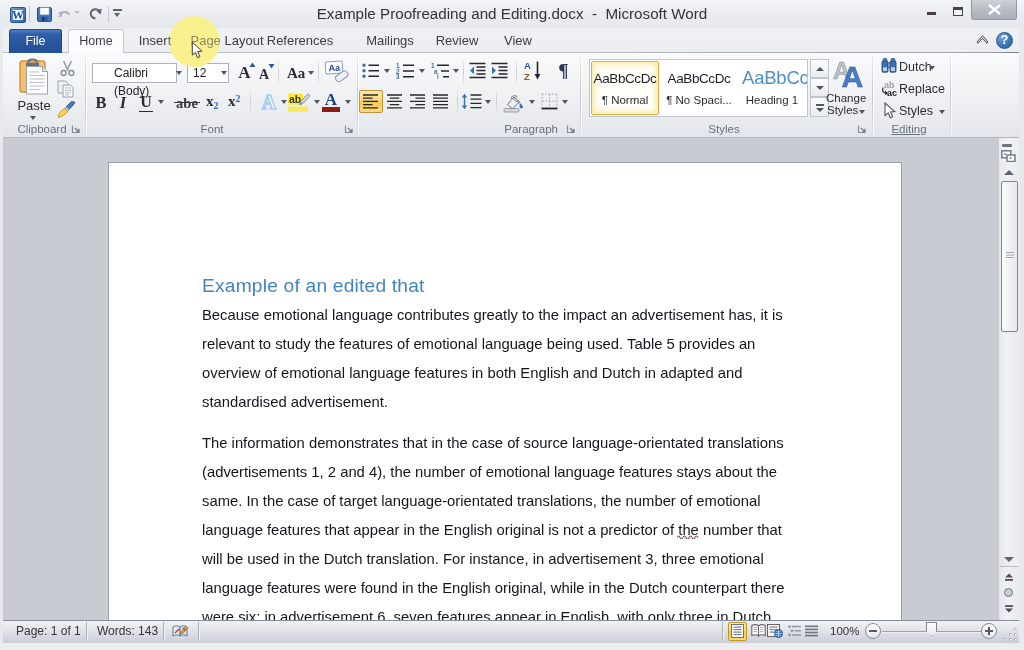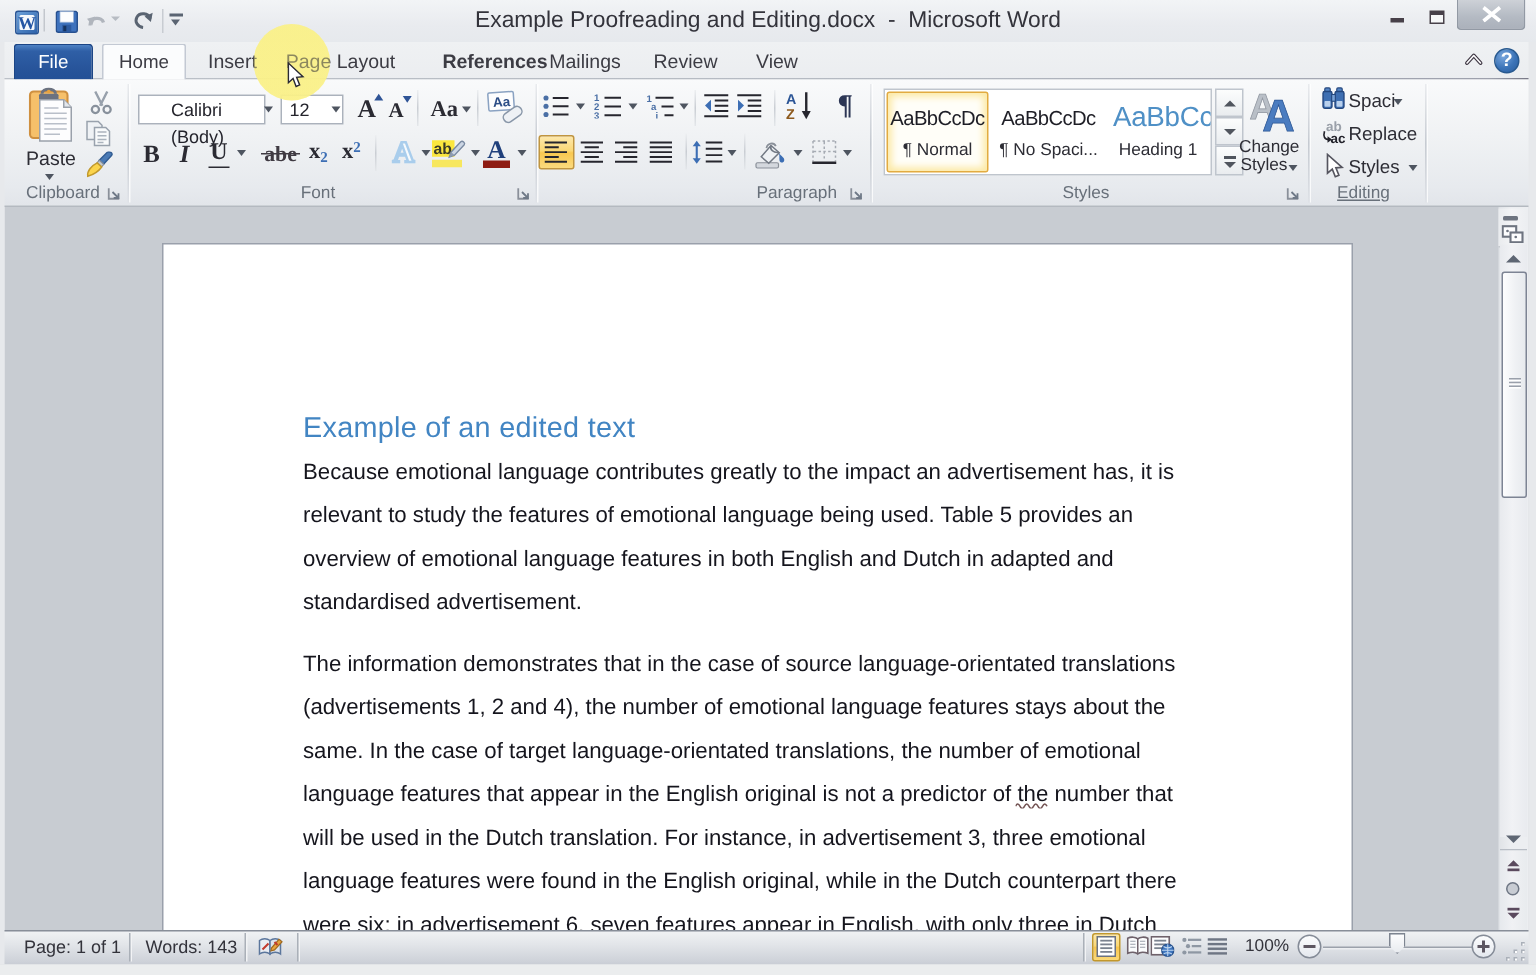--- a/index.html
+++ b/index.html
@@ -108,21 +108,21 @@
     </svg>
   </div>
 </div>
 
 <div class="abs" id="tabrow"></div>
 <div class="abs" id="ribbonline"></div>
 <div id="filetab">File</div>
 <div id="hometab">Home</div>
 <div class="tab" style="left:133px;width:44px;">Insert</div>
 <div class="tab" style="left:186px;width:82px;">Page Layout</div>
-<div class="tab" style="left:293px;width:74px;font-weight:bold;">References</div>
+<div class="tab" style="left:263px;width:74px;">References</div>
 <div class="tab" style="left:360px;width:60px;">Mailings</div>
 <div class="tab" style="left:430px;width:54px;">Review</div>
 <div class="tab" style="left:497px;width:42px;">View</div>
 <div id="tabrowright">
   <svg class="abs" style="left:976px;top:34px;" width="13" height="10" viewBox="0 0 13 10">
     <path d="M2 8 L6.5 3 L11 8" fill="none" stroke="#3f3744" stroke-width="2.6" stroke-linecap="round" stroke-linejoin="round"></path>
     <path d="M2 8 L6.5 3 L11 8" fill="none" stroke="#fbfbfc" stroke-width="1.1" stroke-linecap="round" stroke-linejoin="round"></path>
   </svg>
   <div class="abs" style="left:996px;top:32px;width:17px;height:17px;border-radius:50%;background:radial-gradient(circle at 35% 30%,#7aa7dd,#3c74b8 55%,#2b5e9e);border:1px solid #28598f;"></div>
   <div class="abs" style="left:996px;top:31px;width:17px;height:18px;color:#fff;font-size:13px;font-weight:bold;text-align:center;line-height:18px;">?</div>
@@ -369,21 +369,21 @@
 
   <svg class="abs" style="left:881px;top:58px;" width="16" height="15" viewBox="0 0 16 15">
     <rect x="2.2" y="0.6" width="3.6" height="3" rx="0.8" fill="#5585c5" stroke="#24477e" stroke-width="0.8"></rect>
     <rect x="10.2" y="0.6" width="3.6" height="3" rx="0.8" fill="#5585c5" stroke="#24477e" stroke-width="0.8"></rect>
     <rect x="1" y="3" width="6" height="11.2" rx="1.2" fill="#3e6fb2" stroke="#24477e" stroke-width="0.9"></rect>
     <rect x="9" y="3" width="6" height="11.2" rx="1.2" fill="#3e6fb2" stroke="#24477e" stroke-width="0.9"></rect>
     <rect x="6.8" y="5" width="2.4" height="4.5" fill="#7ba3d6" stroke="#24477e" stroke-width="0.7"></rect>
     <rect x="2" y="9.3" width="4" height="3.8" rx="0.6" fill="#b9d0ec"></rect>
     <rect x="10" y="9.3" width="4" height="3.8" rx="0.6" fill="#b9d0ec"></rect>
   </svg>
-  <div class="abs" style="left:899px;top:60px;font-size:12.5px;color:#2d2d35;">Spaci</div>
+  <div class="abs" style="left:899px;top:60px;font-size:12.5px;color:#2d2d35;">Dutch</div>
   <div class="downarr" style="left:929px;top:66px;"></div>
 
   <svg class="abs" style="left:881px;top:80px;" width="19" height="16" viewBox="0 0 19 16">
     <text x="3" y="7.5" font-family="Liberation Sans" font-size="9" font-weight="bold" fill="#9aa0a9">ab</text>
     <text x="6" y="15.5" font-family="Liberation Sans" font-size="9" font-weight="bold" fill="#23232b">ac</text>
     <path d="M2 7.5 C1 11, 2 13, 5 13" fill="none" stroke="#23232b" stroke-width="1.1"></path>
     <path d="M4 10.8 L7 13 L4 15.2 Z" fill="#23232b"></path>
   </svg>
   <div class="abs" style="left:899px;top:82px;font-size:12.5px;color:#2d2d35;">Replace</div>
 
@@ -391,21 +391,21 @@
     <path d="M2 1 L2 13.5 L5.2 10.8 L7.2 15.8 L9.6 14.8 L7.6 9.9 L11.7 9.6 Z" fill="#fff" stroke="#55555f" stroke-width="1.1"></path>
   </svg>
   <div class="abs" style="left:899px;top:104px;font-size:12.5px;color:#2d2d35;">Styles</div>
   <div class="downarr" style="left:939px;top:110px;"></div>
   <div class="glabel" style="left:869px;width:80px;text-decoration:underline;">Editing</div>
   <div class="gdiv" style="left:950px;"></div>
 </div>
 
 <div class="abs" id="docarea">
   <div id="page"></div>
-  <div id="heading">Example of an edited text</div>
+  <div id="heading">Example of an edited that</div>
   <div id="bodytext">
     <div class="bodyline" style="top:162.5px;">Because emotional language contributes greatly to the impact an advertisement has, it is</div>
     <div class="bodyline" style="top:191.5px;">relevant to study the features of emotional language being used. Table 5 provides an</div>
     <div class="bodyline" style="top:220.5px;">overview of emotional language features in both English and Dutch in adapted and</div>
     <div class="bodyline" style="top:249.5px;">standardised advertisement.</div>
     <div class="bodyline" style="top:290.5px;">The information demonstrates that in the case of source language-orientated translations</div>
     <div class="bodyline" style="top:319.5px;">(advertisements 1, 2 and 4), the number of emotional language features stays about the</div>
     <div class="bodyline" style="top:348.5px;">same. In the case of target language-orientated translations, the number of emotional</div>
     <div class="bodyline" style="top:377.5px;">language features that appear in the English original is not a predictor of <span id="sq">the<svg width="22" height="5" viewBox="0 0 22 5">
             <path d="M0 3.5 Q1.5 0.5 3 3.5 T6 3.5 T9 3.5 T12 3.5 T15 3.5 T18 3.5 T21 3.5" fill="none" stroke="#735353" stroke-width="1.1"></path>

